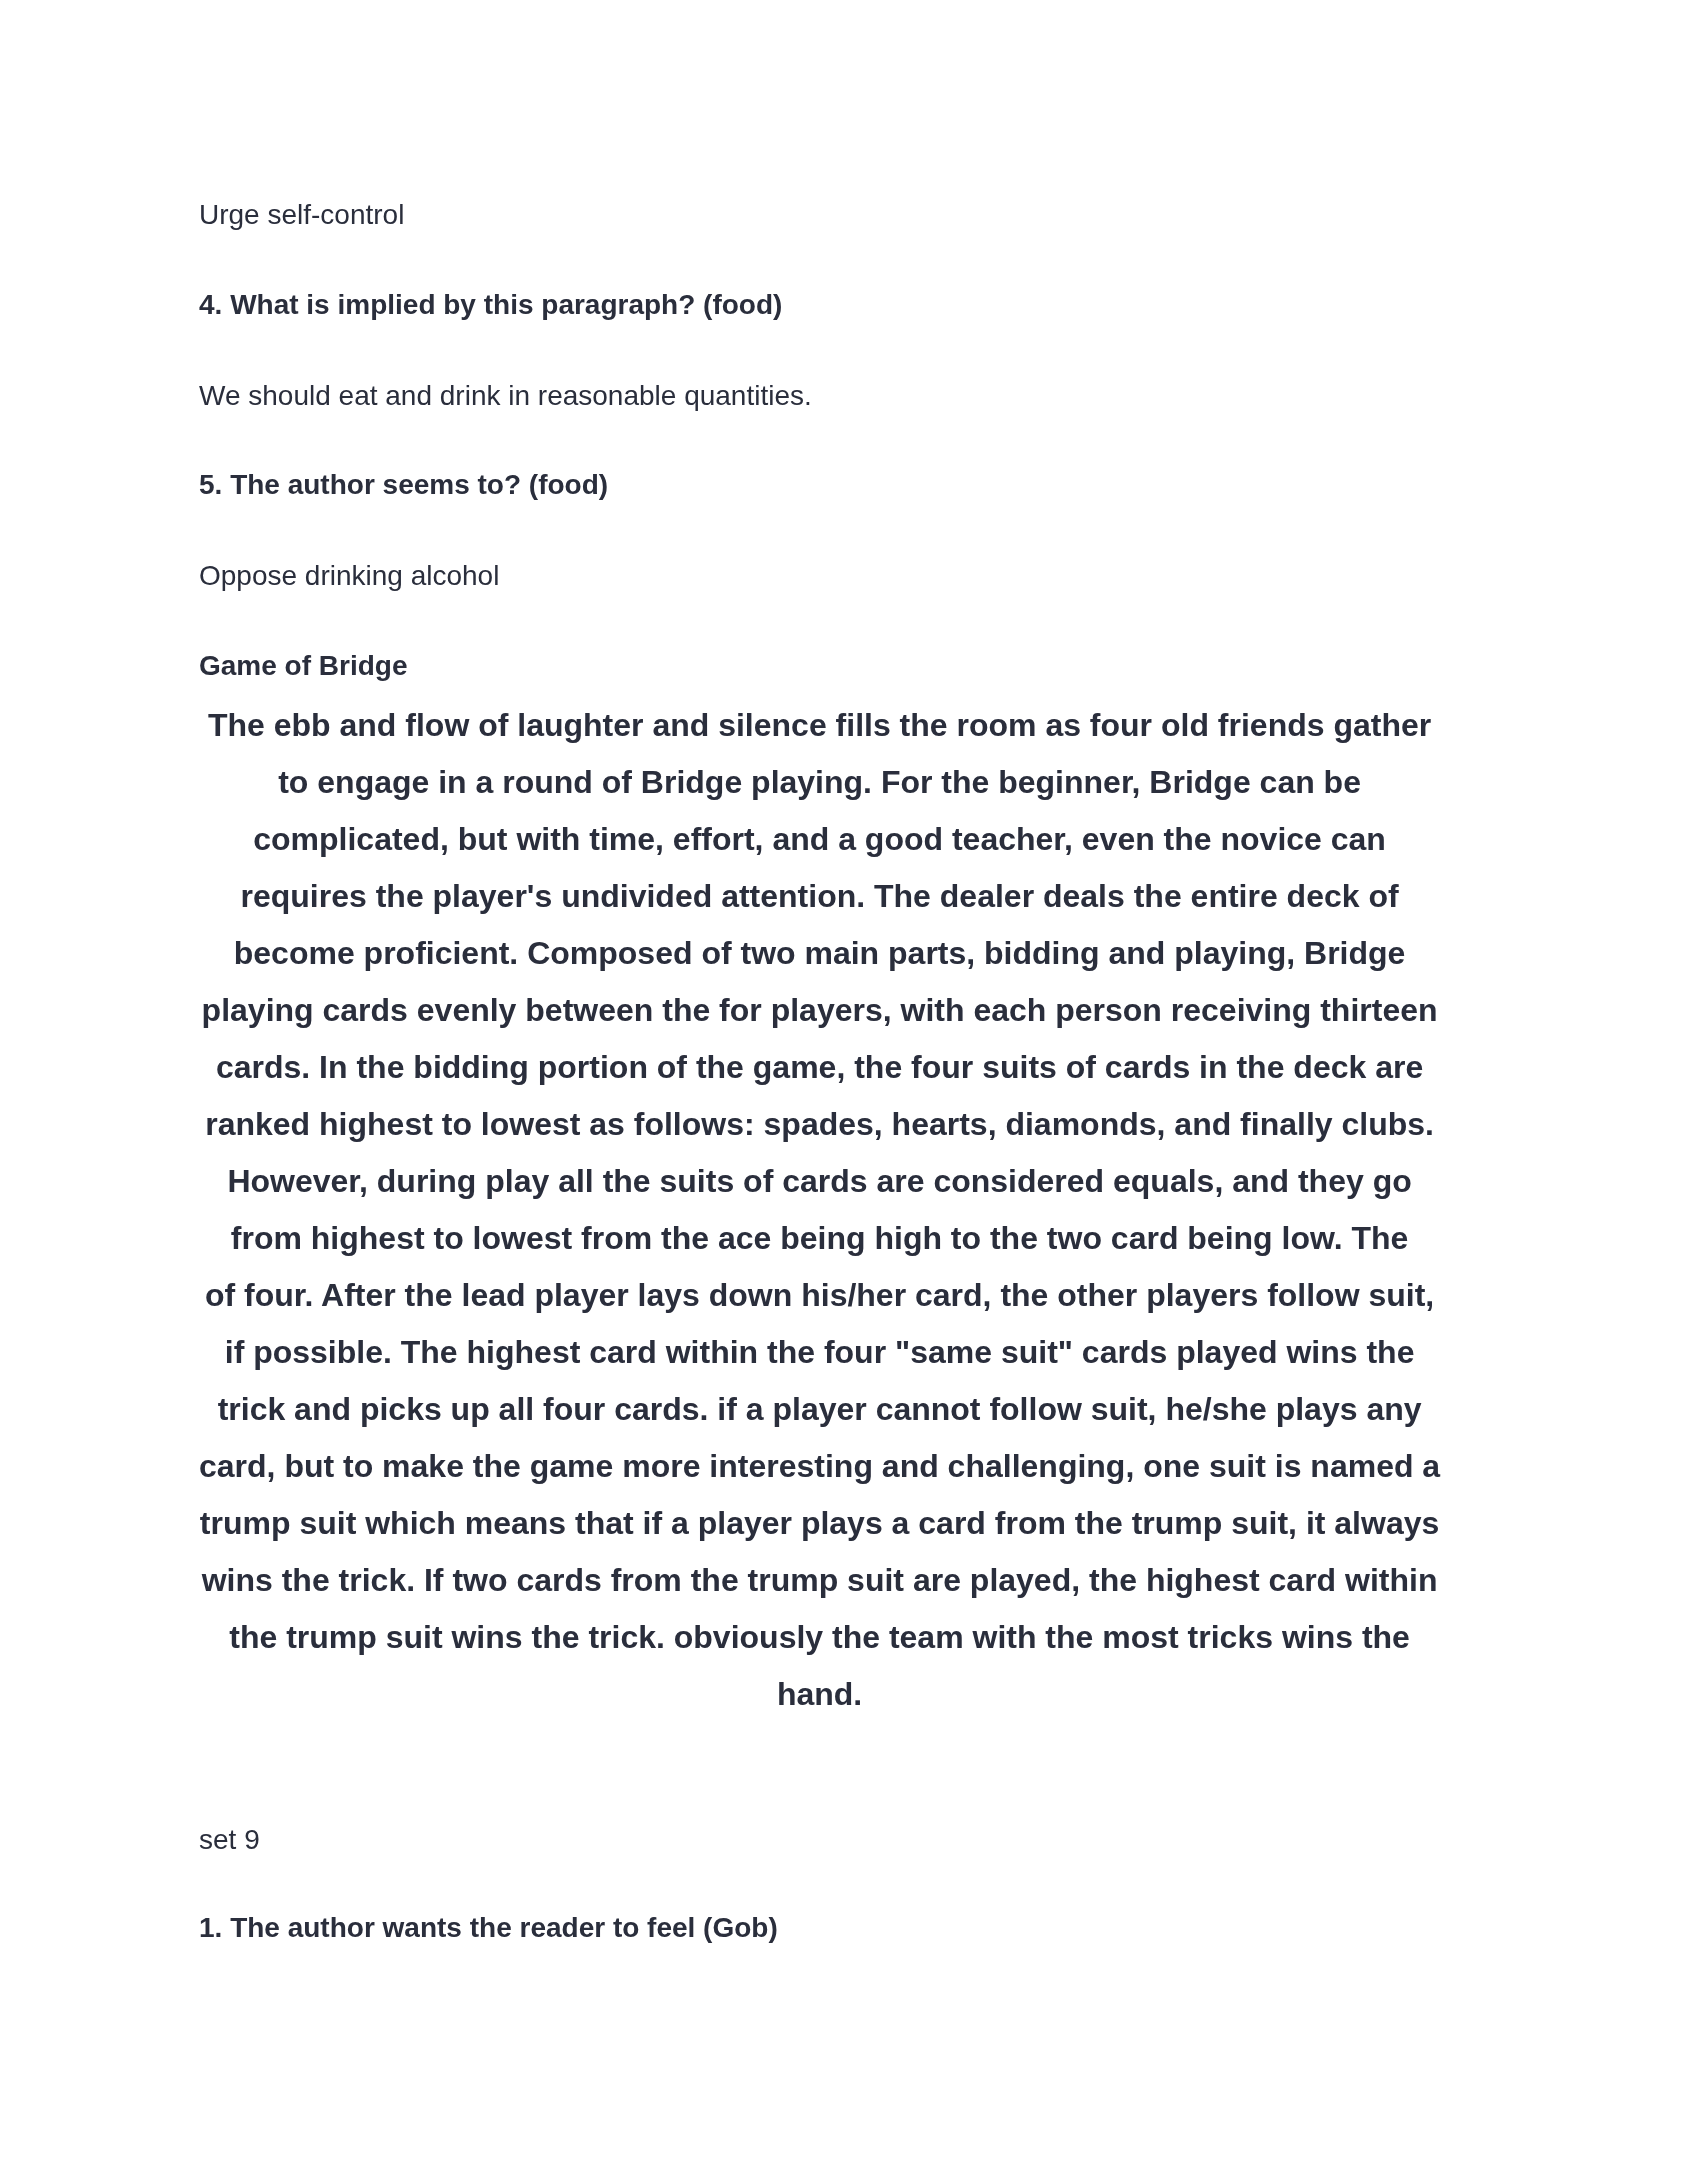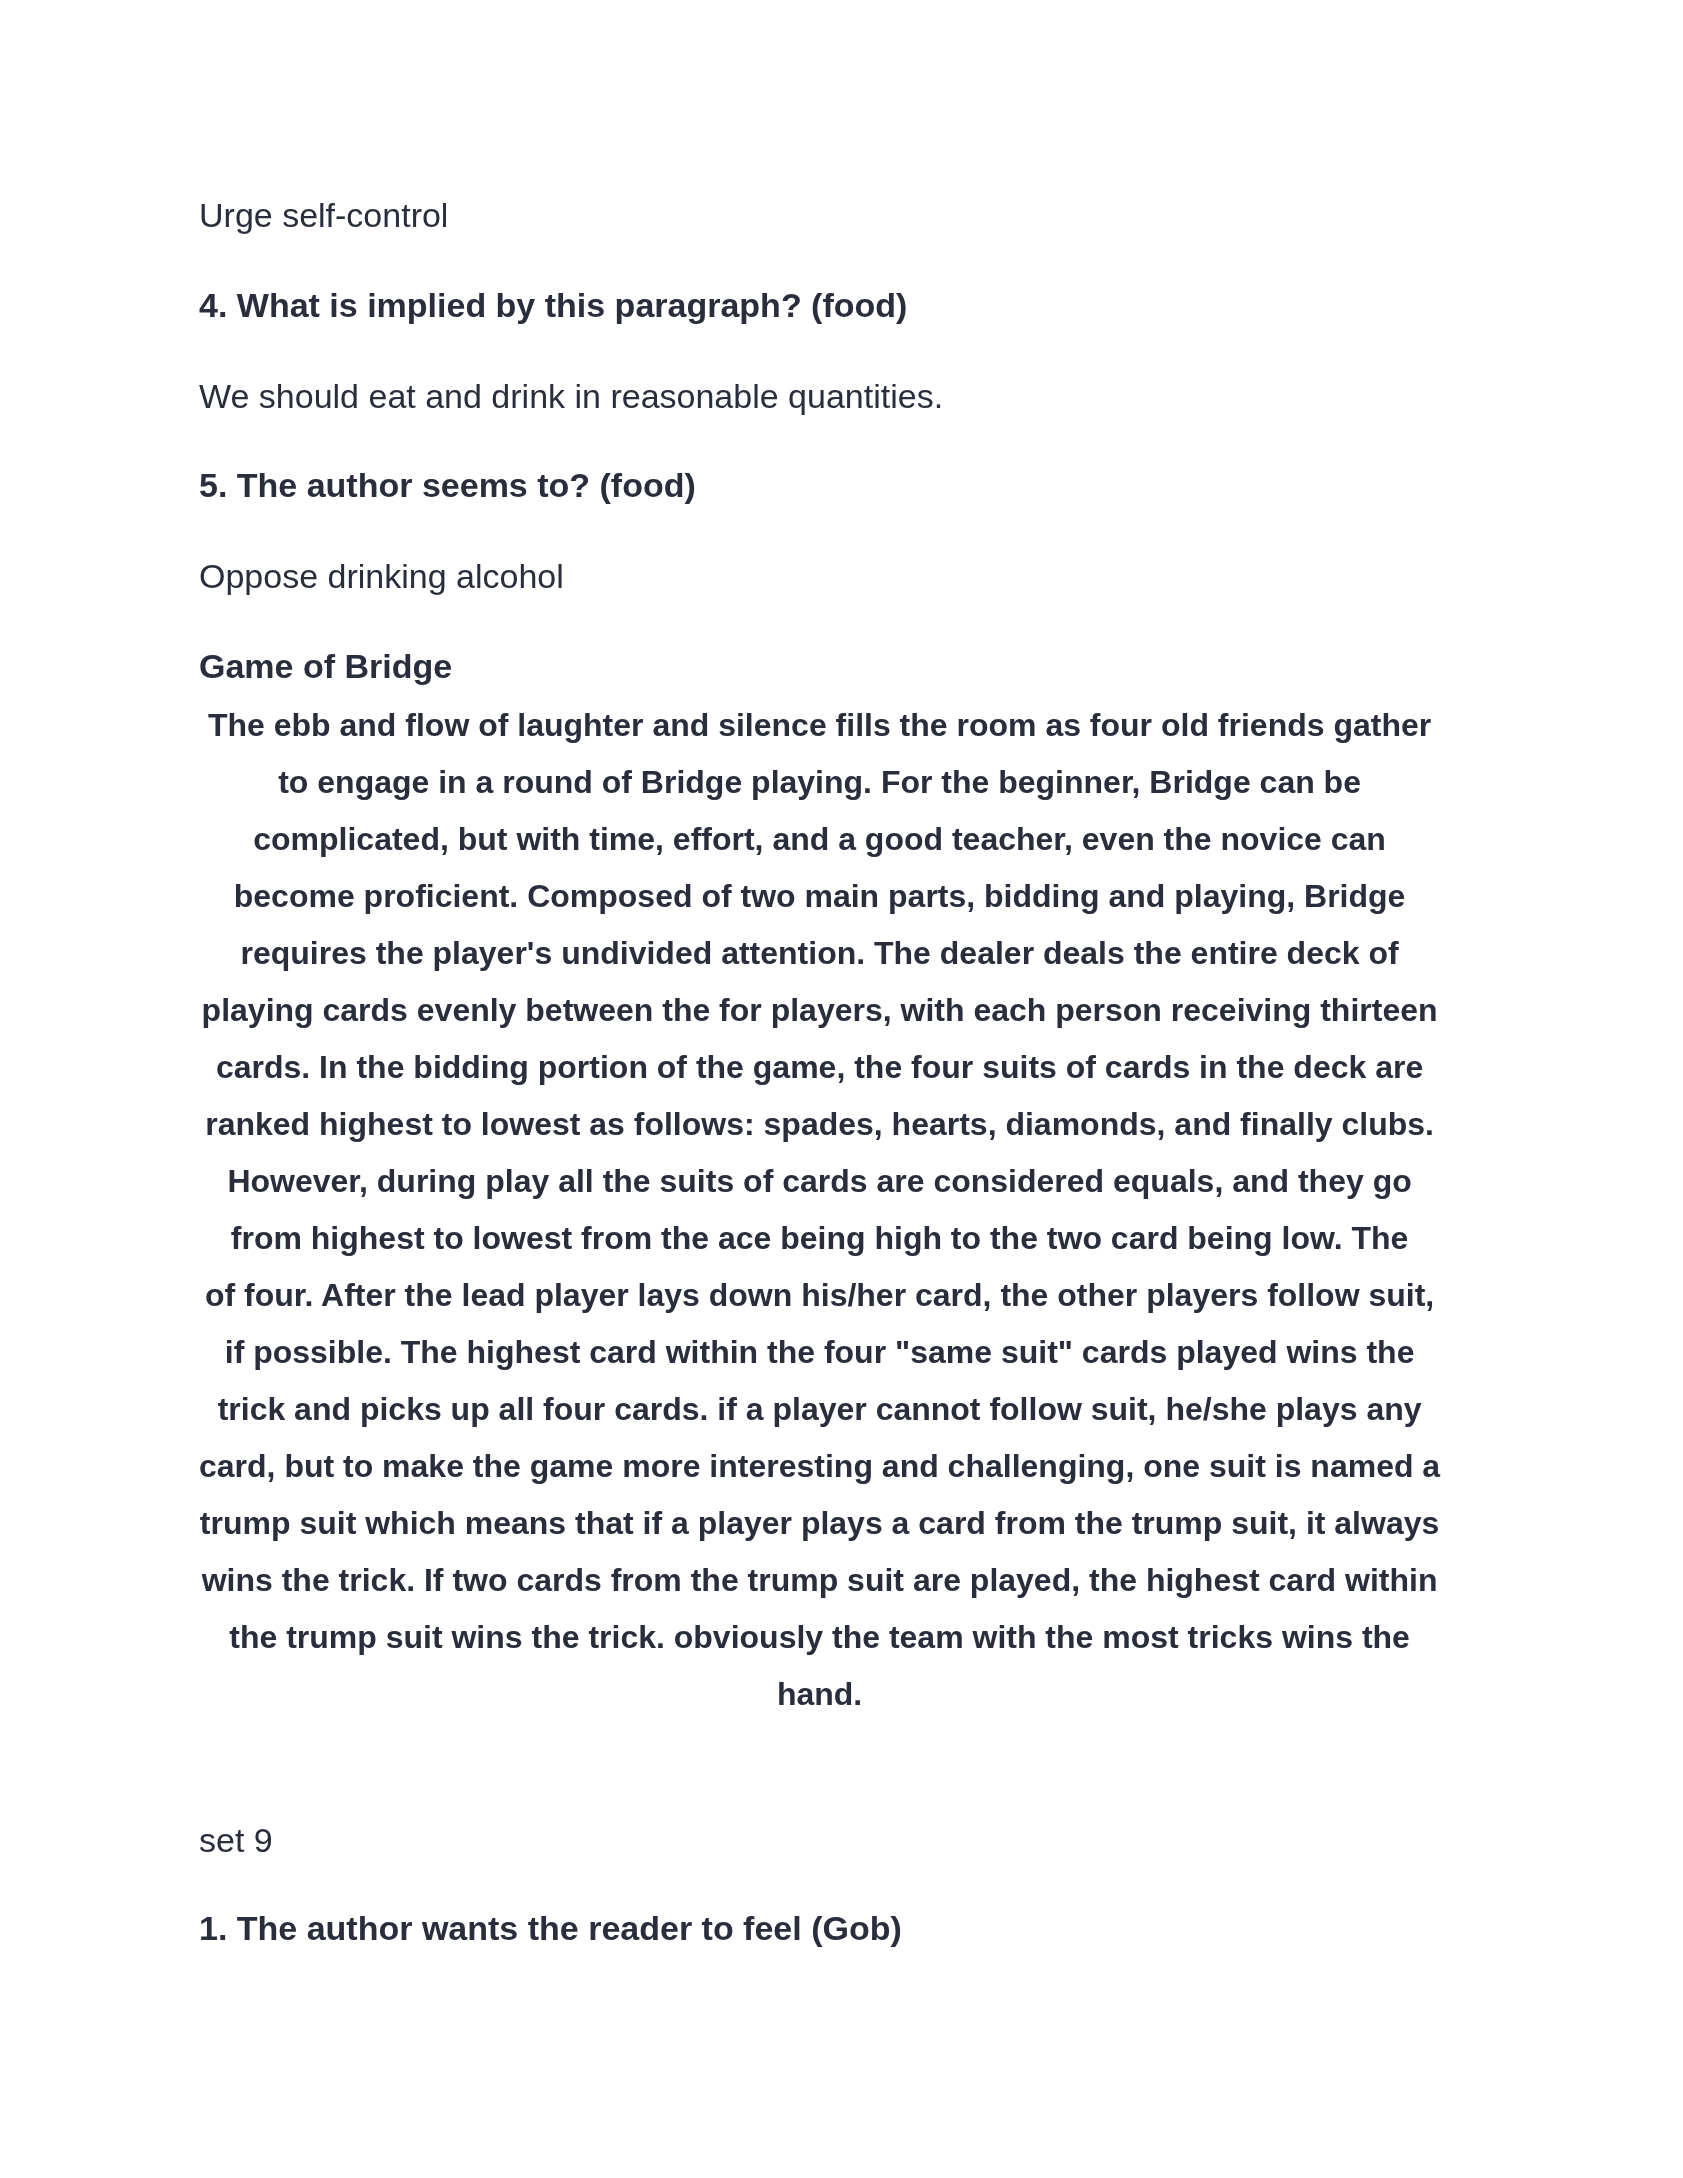--- a/index.html
+++ b/index.html
@@ -1,39 +1,39 @@
 <!DOCTYPE html>
 <html><head>
 <meta charset="utf-8">
 <style>
   html, body { margin: 0; padding: 0; background: #ffffff; }
   body { width: 1683px; height: 2178px; position: relative; overflow: hidden;
          font-family: "Liberation Sans", sans-serif; color: #2a2e3c; }
-  .blk { position: absolute; left: 199px; font-size: 34px; line-height: 32px; white-space: nowrap; }
+  .blk { position: absolute; left: 199px; font-size: 28px; line-height: 32px; white-space: nowrap; }
   .bold { font-weight: bold; text-align: right; }
   .para { position: absolute; left: 199px; top: 709px; font-size: 32px; font-weight: bold; }
   .para .ln { display: block; height: 57px; line-height: 32px; white-space: nowrap; text-align: center; }
 </style>
 </head>
 <body>
 
 <div>
   <div class="blk" style="top:199px">Urge self-control</div>
   <div class="blk bold" style="top:289px">4. What is implied by this paragraph? (food)</div>
   <div class="blk" style="top:380px">We should eat and drink in reasonable quantities.</div>
   <div class="blk bold" style="top:469px">5. The author seems to? (food)</div>
   <div class="blk" style="top:560px">Oppose drinking alcohol</div>
   <div class="blk bold" style="top:650px">Game of Bridge</div>
 
   <div class="para">
     <span class="ln">The ebb and flow of laughter and silence fills the room as four old friends gather</span>
     <span class="ln">to engage in a round of Bridge playing. For the beginner, Bridge can be</span>
     <span class="ln">complicated, but with time, effort, and a good teacher, even the novice can</span>
+    <span class="ln">requires the player's undivided attention. The dealer deals the entire deck of</span>
     <span class="ln">become proficient. Composed of two main parts, bidding and playing, Bridge</span>
-    <span class="ln">requires the player's undivided attention. The dealer deals the entire deck of</span>
     <span class="ln">playing cards evenly between the for players, with each person receiving thirteen</span>
     <span class="ln">cards. In the bidding portion of the game, the four suits of cards in the deck are</span>
     <span class="ln">ranked highest to lowest as follows: spades, hearts, diamonds, and finally clubs.</span>
     <span class="ln">However, during play all the suits of cards are considered equals, and they go</span>
     <span class="ln">from highest to lowest from the ace being high to the two card being low. The</span>
     <span class="ln">of four. After the lead player lays down his/her card, the other players follow suit,</span>
     <span class="ln">if possible. The highest card within the four "same suit" cards played wins the</span>
     <span class="ln">trick and picks up all four cards. if a player cannot follow suit, he/she plays any</span>
     <span class="ln">card, but to make the game more interesting and challenging, one suit is named a</span>
     <span class="ln">trump suit which means that if a player plays a card from the trump suit, it always</span>

